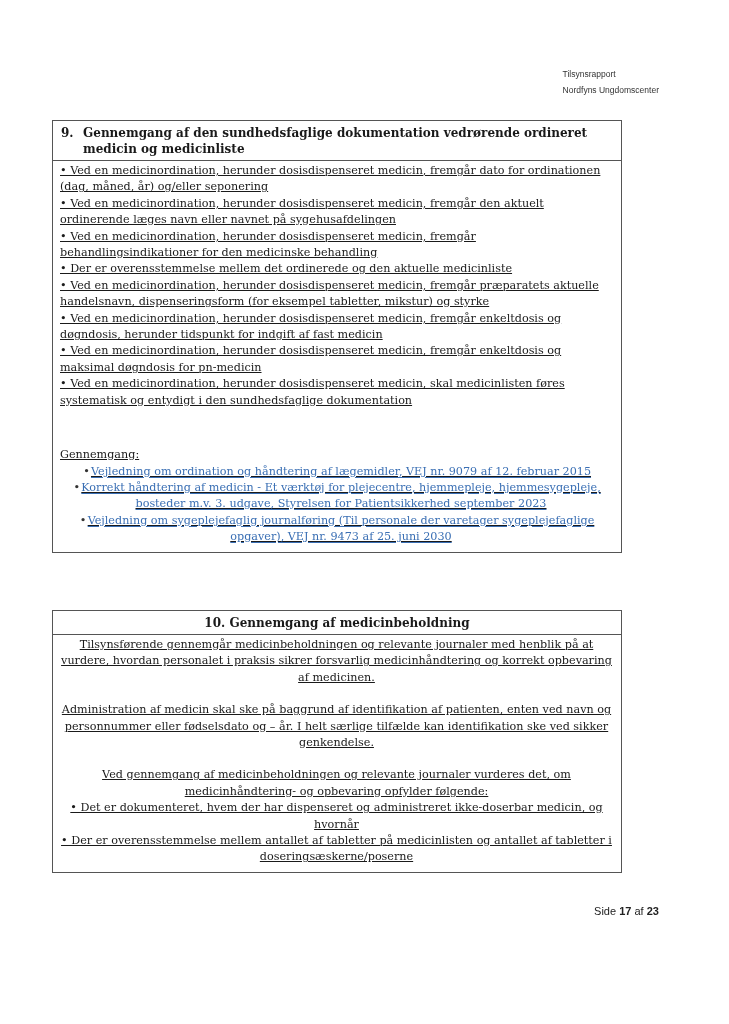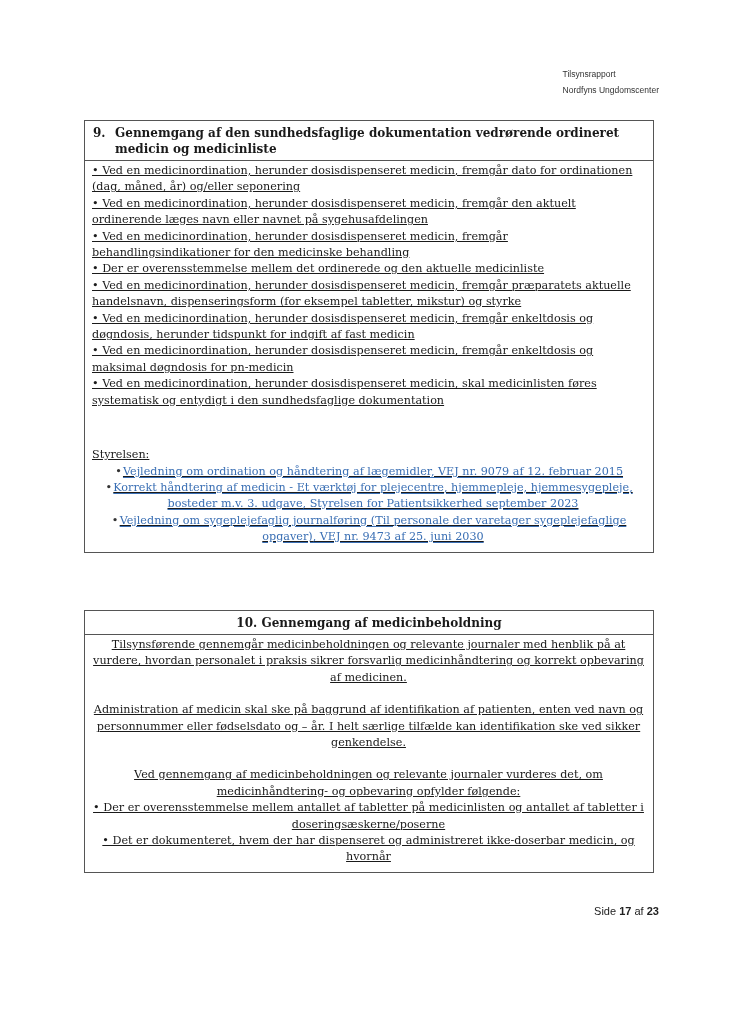--- a/index.html
+++ b/index.html
@@ -16,21 +16,21 @@
       right: 70px;
       top: 66px;
       text-align: left;
       font-family: "Liberation Sans", sans-serif;
       font-size: 8.5px;
       line-height: 16px;
       color: #333;
     }
     .box {
       position: absolute;
-      left: 84px;
+      left: 52px;
       border: 1px solid #555;
       background: #fff;
     }
     .box-title {
       border-bottom: 1px solid #555;
       font-weight: bold;
       font-size: 12px;
       line-height: 16px;
       padding: 4px 8px 3px 8px;
     }
@@ -83,37 +83,37 @@
   <div class="box-body">
     <p class="bullet-line">• Ved en medicinordination, herunder dosisdispenseret medicin, fremgår dato for ordinationen (dag, måned, år) og/eller seponering</p>
     <p class="bullet-line">• Ved en medicinordination, herunder dosisdispenseret medicin, fremgår den aktuelt ordinerende læges navn eller navnet på sygehusafdelingen</p>
     <p class="bullet-line">• Ved en medicinordination, herunder dosisdispenseret medicin, fremgår behandlingsindikationer for den medicinske behandling</p>
     <p class="bullet-line">• Der er overensstemmelse mellem det ordinerede og den aktuelle medicinliste</p>
     <p class="bullet-line">• Ved en medicinordination, herunder dosisdispenseret medicin, fremgår præparatets aktuelle handelsnavn, dispenseringsform (for eksempel tabletter, mikstur) og styrke</p>
     <p class="bullet-line">• Ved en medicinordination, herunder dosisdispenseret medicin, fremgår enkeltdosis og døgndosis, herunder tidspunkt for indgift af fast medicin</p>
     <p class="bullet-line">• Ved en medicinordination, herunder dosisdispenseret medicin, fremgår enkeltdosis og maksimal døgndosis for pn-medicin</p>
     <p class="bullet-line">• Ved en medicinordination, herunder dosisdispenseret medicin, skal medicinlisten føres systematisk og entydigt i den sundhedsfaglige dokumentation</p>
 
-    <p class="para refs-label">Styrelsen:</p>
+    <p class="para refs-label">Gennemgang:</p>
     <a class="ref-link" style="color: rgb(58, 111, 180);"><span class="ref-bullet">•</span><span>Vejledning om ordination og håndtering af lægemidler, VEJ nr. 9079 af 12. februar 2015</span></a>
     <a class="ref-link" style="color: rgb(58, 111, 180);"><span class="ref-bullet">•</span><span>Korrekt håndtering af medicin - Et værktøj for plejecentre, hjemmepleje, hjemmesygepleje, bosteder m.v. 3. udgave, Styrelsen for Patientsikkerhed september 2023</span></a>
     <a class="ref-link" style="color: rgb(58, 111, 180);"><span class="ref-bullet">•</span><span>Vejledning om sygeplejefaglig journalføring (Til personale der varetager sygeplejefaglige opgaver), VEJ nr. 9473 af 25. juni 2030</span></a>
   </div>
 </div>
 
 <div class="box" style="top:610px; width:568px;text-align:center;">
   <div class="box-title">10. Gennemgang af medicinbeholdning</div>
   <div class="box-body">
     <p class="para">Tilsynsførende gennemgår medicinbeholdningen og relevante journaler med henblik på at vurdere, hvordan personalet i praksis sikrer forsvarlig medicinhåndtering og korrekt opbevaring af medicinen.</p>
     <div class="gap"></div>
     <p class="para">Administration af medicin skal ske på baggrund af identifikation af patienten, enten ved navn og personnummer eller fødselsdato og – år. I helt særlige tilfælde kan identifikation ske ved sikker genkendelse.</p>
     <div class="gap"></div>
     <p class="para">Ved gennemgang af medicinbeholdningen og relevante journaler vurderes det, om medicinhåndtering- og opbevaring opfylder følgende:</p>
+    <p class="bullet-line">• Det er dokumenteret, hvem der har dispenseret og administreret ikke-doserbar medicin, og hvornår</p>
     <p class="bullet-line">• Der er overensstemmelse mellem antallet af tabletter på medicinlisten og antallet af tabletter i doseringsæskerne/poserne</p>
-    <p class="bullet-line">• Det er dokumenteret, hvem der har dispenseret og administreret ikke-doserbar medicin, og hvornår</p>
   </div>
 </div>
 
 <div class="footer">
   <span>Side</span>
   <b>17</b>
   <span>af</span>
   <b>23</b>
 </div>
 

